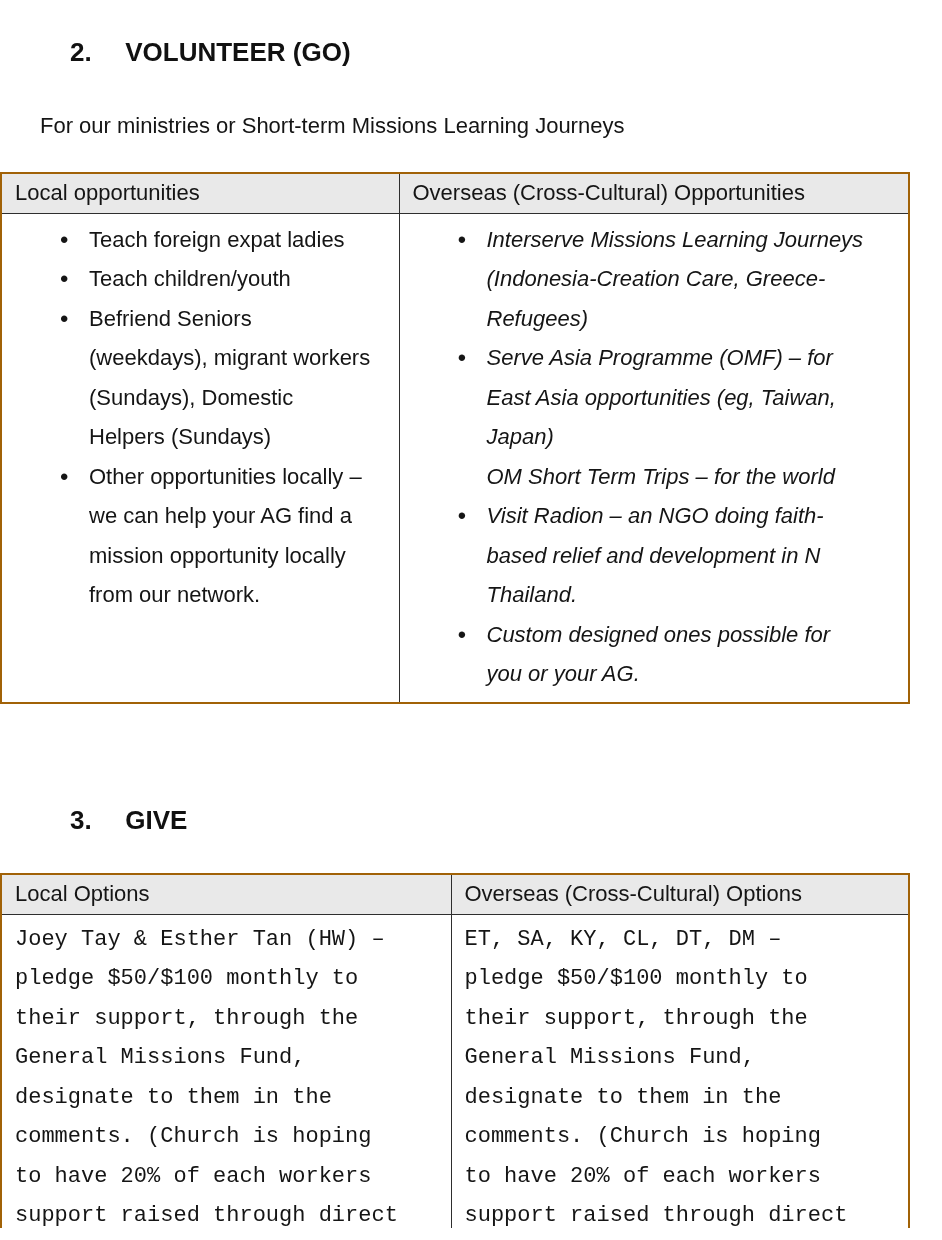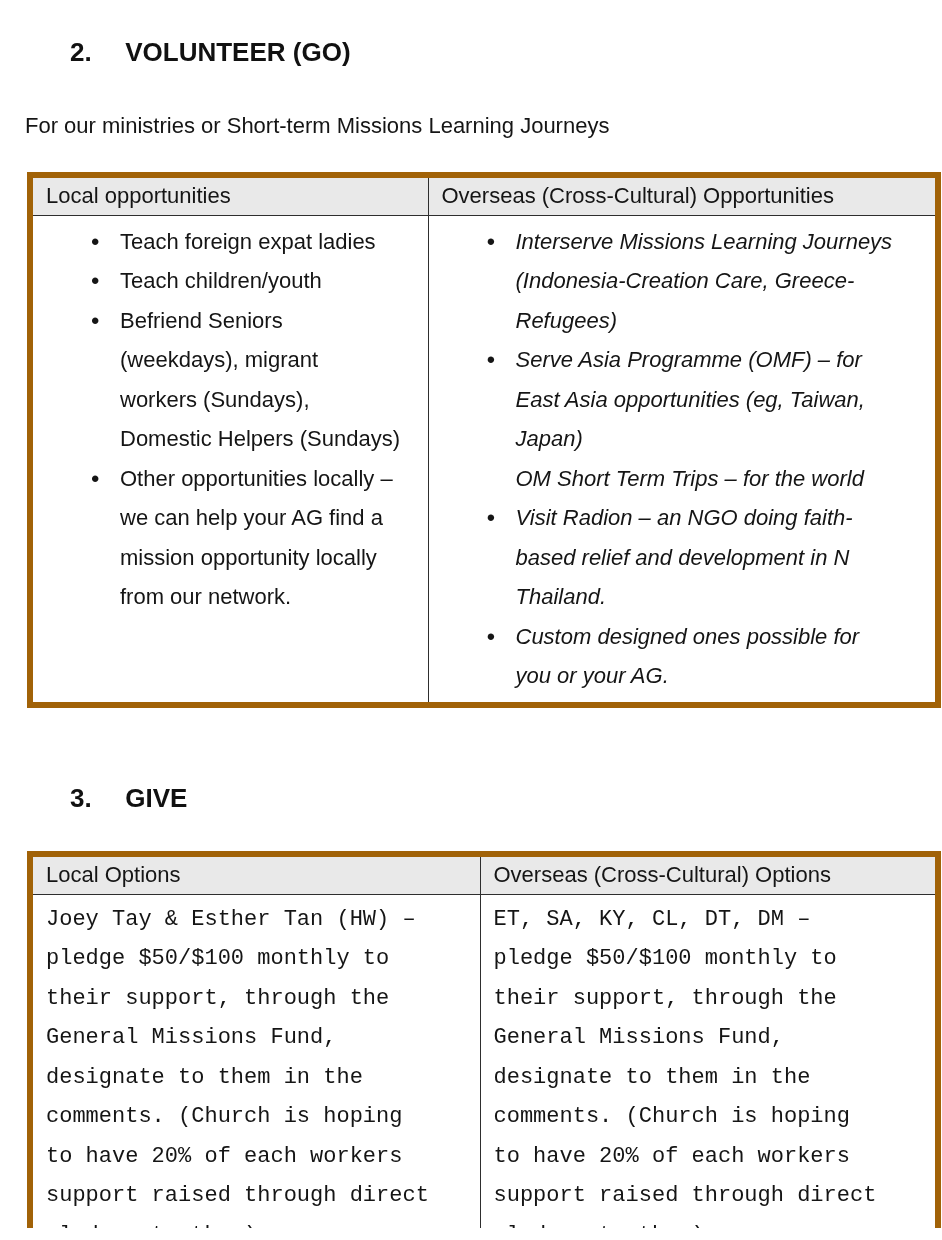--- a/index.html
+++ b/index.html
@@ -13,33 +13,33 @@
   .page { position: relative; width: 942px; height: 1228px; overflow: hidden; }
 
   
   .section-heading {
     margin: 0; padding-left: 70px;
     font-weight: bold; font-size: 26px; line-height: 32px;
     color: #111111;
   }
   .section-heading .num { display: inline-block; width: 48px; }
   .heading-volunteer { padding-top: 36px; }
-  .heading-give { margin-top: 74px; }
+  .heading-give { margin-top: 100px; }
 
   
   .intro {
-    margin: 44px 0 0 0; padding-left: 25px;
+    margin: 44px 0 0 15px; padding-left: 25px;
     font-size: 22px; line-height: 28px; color: #151515;
   }
 
   
   table.tbl {
     border-collapse: collapse; table-layout: fixed;
-    width: 908px; margin-left: 27px;
-    border: 6px solid #a16207;
+    width: 908px; 
+    border: 2px solid #a16207;
   }
   .tbl-volunteer { margin-top: 32px; }
   .tbl-give { margin-top: 37px; }
   .tbl th, .tbl td { border: 1px solid #2e2e2e; vertical-align: top; }
   .tbl th {
     background: #e9e9e9;
     height: 40px; vertical-align: middle;
     font-weight: normal; font-size: 22px; text-align: left;
     padding: 0 4px 0 13px;
   }

